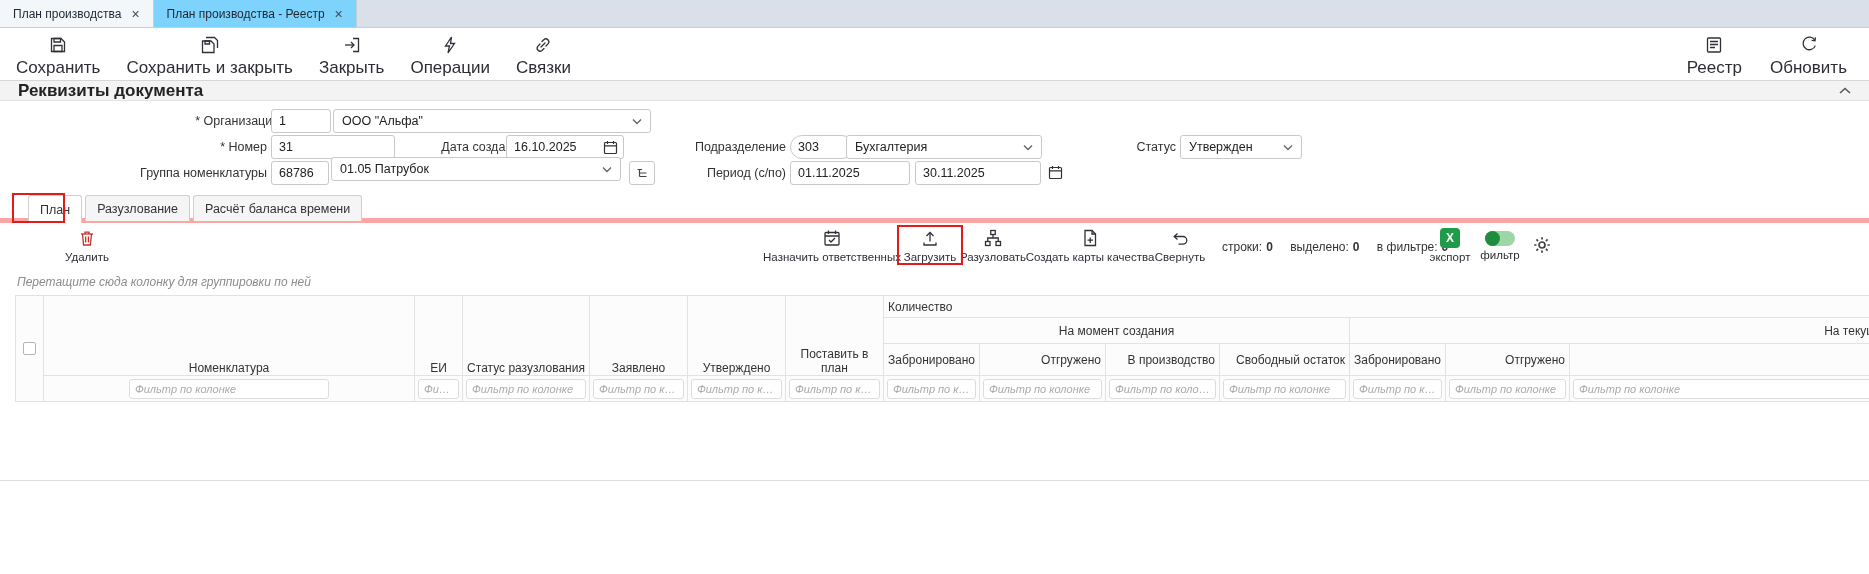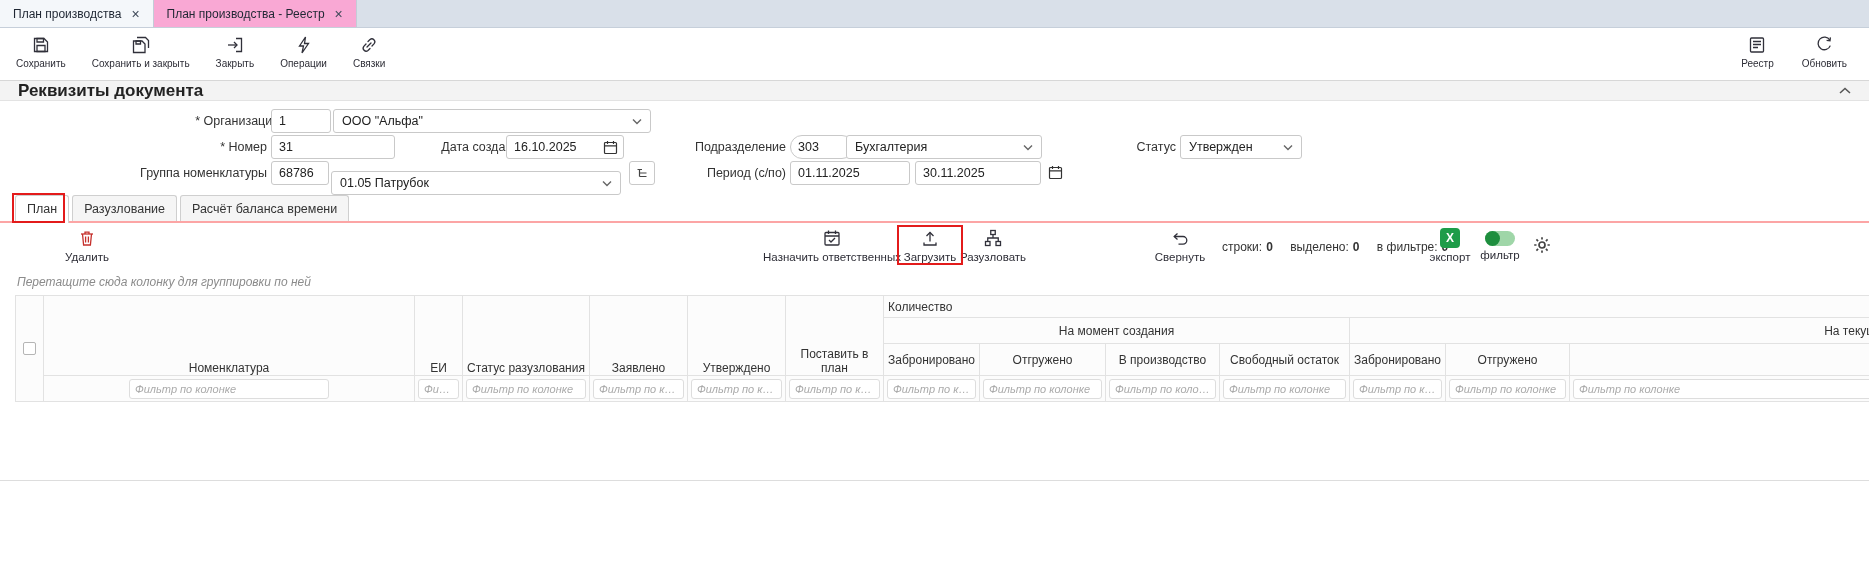--- a/index.html
+++ b/index.html
@@ -2,32 +2,32 @@
 <html><head>
 <meta charset="utf-8">
 <style>
   *{box-sizing:border-box}
   html,body{margin:0;padding:0}
   .page{position:relative;width:1869px;height:574px;background:#fff;overflow:hidden;
         font-family:"Liberation Sans",sans-serif;color:#26262c}
 
   
   .app-tabs{height:28px;background:#d9e0e9;display:flex;align-items:stretch;border-bottom:1px solid #c6cfda}
-  .app-tab{display:flex;align-items:center;gap:10px;padding:0 13px;font-size:12px;background:#f9a8d4;
+  .app-tab{display:flex;align-items:center;gap:10px;padding:0 13px;font-size:12px;background:#7dd3fc;
            border-right:1px solid #c3ccd7;color:#1f2733;cursor:pointer}
   .app-tab.active{background:#f4f7fa}
   .app-tab-close{font-size:14px;color:#3f4a59;line-height:1}
 
   
   .toolbar{height:52px;display:flex;align-items:flex-start;padding:7px 22px 0 16px}
   .tb-left{display:flex;gap:26px}
   .tb-spacer{flex:1}
   .tb-right{display:flex;gap:28px}
   .tb-btn{display:flex;flex-direction:column;align-items:center;gap:3px;cursor:pointer}
-  .tb-label{font-size:10px;color:#2d2d36;white-space:nowrap}
+  .tb-label{font-size:17px;color:#2d2d36;white-space:nowrap}
   .icon20{width:20px;height:20px;display:block}
 
   
   .sec-header{height:21px;background:#f3f3f3;border-top:1px solid #d7d7d7;border-bottom:1px solid #e3e3e3;
               display:flex;align-items:center;justify-content:space-between;padding:0 18px;
               font-size:17px;font-weight:700;color:#222}
 
   
   .form{position:relative;height:94px;background:#fff}
   .f-label{position:absolute;height:24px;line-height:24px;font-size:12.5px;color:#333;text-align:right;white-space:nowrap}
@@ -36,21 +36,21 @@
   .f-select{position:absolute;height:24px;border:1px solid #c9c9c9;border-radius:3px;display:flex;align-items:center;
             justify-content:space-between;padding:0 8px;font-size:12.5px;background:#fff;cursor:pointer;color:#222}
   .f-datebox{position:absolute;height:24px;border:1px solid #c9c9c9;border-radius:3px;display:flex;align-items:center;background:#fff}
   .f-datebox input{border:none;outline:none;flex:1;min-width:0;padding:0 7px;font-size:12.5px;font-family:inherit;color:#222}
   .f-datebox .cal{margin-right:5px;display:flex}
   .tree-btn{position:absolute;width:26px;height:24px;border:1px solid #c9c9c9;border-radius:3px;background:#fff;
             display:flex;align-items:center;justify-content:center;cursor:pointer}
   .cal-lone{position:absolute;display:flex;cursor:pointer}
 
   
-  .doc-tabs{height:28px;padding-left:15px;display:flex;align-items:center;border-bottom:2px solid #fca5a5;position:relative}
+  .doc-tabs{height:28px;padding-left:28px;display:flex;align-items:flex-start;border-bottom:5px solid #fca5a5;position:relative}
   .doc-tab{height:26px;display:flex;align-items:center;padding:0 11px;font-size:12.5px;background:#f5f5f5;
            border:1px solid #cfcfcf;border-bottom:none;border-radius:3px 3px 0 0;margin-right:3px;cursor:pointer;color:#333}
   .doc-tab.active{background:#fff;height:28px;margin-bottom:-1px;position:relative;z-index:2}
 
   
   .panel{position:relative;height:258px;border-bottom:1px solid #ddd;background:#fff}
   .pt-btn{position:absolute;top:5px;display:flex;flex-direction:column;align-items:center;gap:3px;cursor:pointer}
   .pt-label{font-size:11.5px;color:#2d2d36;white-space:nowrap}
   .counters{position:absolute;top:17px;font-size:12px;color:#333;white-space:nowrap}
   .counters b{font-weight:700;margin:0 14px 0 4px}
@@ -60,21 +60,21 @@
   .toggle{width:30px;height:15px;border-radius:8px;background:#9fd6a8;position:relative;margin-top:3px;cursor:pointer}
   .toggle .knob{width:15px;height:15px;border-radius:50%;background:#1e8e3e;position:absolute;left:0;top:0}
   .groupby{position:absolute;left:17px;top:52px;font-size:12px;font-style:italic;color:#8b8b8b}
 
   
   .grid-wrap{position:absolute;left:15px;top:72px;right:0;bottom:0;overflow:hidden}
   table.grid{border-collapse:collapse;table-layout:fixed;width:2394px}
   .grid th{border:1px solid #e2e2e2;background:#fcfcfc;font-weight:400;font-size:12px;color:#333;padding:0 4px}
   .row-a th{height:22px}
   .row-b th{height:26px;text-align:center}
-  .row-c th{height:32px;text-align:center;vertical-align:middle}
+  .row-c th{height:32px;text-align:right;vertical-align:middle}
   .col-span{vertical-align:bottom;padding-bottom:9px;text-align:center}
   .g-quantity{text-align:left;padding-left:324px;white-space:nowrap}
   .g-current{text-align:left;padding-left:463px;white-space:nowrap}
   .row-filter th{height:26px;padding:0 3px}
   .row-filter input{width:100%;height:20px;border:1px solid #ddd;border-radius:3px;padding:0 5px;font-size:11px;
                     color:#555;font-family:inherit;outline:none;text-overflow:ellipsis}
   .row-filter input::placeholder{color:#ababab;font-style:italic}
   .row-filter input.short{width:200px}
   .chk{width:13px;height:13px;border:1px solid #b5b5b5;border-radius:2px;background:#fff;display:block;margin:0 auto;cursor:pointer}
 
@@ -222,21 +222,21 @@
       <span>Утвержден</span>
       <span style="display:flex">
           <svg width="10" height="7" viewBox="0 0 10 7" fill="none" stroke="#666" stroke-width="1.4">
             <polyline points="1,1.5 5,5.5 9,1.5"></polyline>
           </svg>
         </span>
     </div>
 
     <div class="f-label" style="left:20px;top:60px;width:247px">Группа номенклатуры</div>
     <input class="f-input" style="left: 271px; top: 60px; width: 58px;" value="68786">
-    <div class="f-select" style="left:331px;top:70px;width:290px">
+    <div class="f-select" style="left:331px;top:56px;width:290px">
       <span>01.05 Патрубок</span>
       <span style="display:flex">
           <svg width="10" height="7" viewBox="0 0 10 7" fill="none" stroke="#666" stroke-width="1.4">
             <polyline points="1,1.5 5,5.5 9,1.5"></polyline>
           </svg>
         </span>
     </div>
     <div class="tree-btn" style="left:629px;top:60px">
       <span style="display:flex">
           <svg width="14" height="14" viewBox="0 0 14 14" fill="none" stroke="#444" stroke-width="1.2">
@@ -308,20 +308,30 @@
           <svg class="icon20" viewBox="0 0 20 20" fill="none" stroke="#30303a" stroke-width="1.3">
             <rect x="7.75" y="2.5" width="4.5" height="4"></rect>
             <rect x="2.5" y="13.5" width="4.5" height="4"></rect>
             <rect x="13" y="13.5" width="4.5" height="4"></rect>
             <path d="M10 6.5V10M4.75 13.5V10h10.5v3.5"></path>
           </svg>
         </span>
       <span class="pt-label">Разузловать</span>
     </div>
 
+    <div class="pt-btn" style="left:1022px;width:136px">
+      <span>
+          <svg class="icon20" viewBox="0 0 20 20" fill="none" stroke="#30303a" stroke-width="1.3">
+            <path d="M5 2.5h7L15.5 6v11.5H5z"></path>
+            <path d="M12 2.5V6h3.5"></path>
+            <path d="M10.2 9.5v5.5M7.5 12.2H13"></path>
+          </svg>
+        </span>
+      <span class="pt-label">Создать карты качества</span>
+    </div>
 
     <div class="pt-btn" style="left:1150px;width:60px">
       <span>
           <svg class="icon20" viewBox="0 0 20 20" fill="none" stroke="#30303a" stroke-width="1.3">
             <path d="M4.5 8.5H13a3.8 3.8 0 0 1 0 7.6H8.5"></path>
             <polyline points="7.5,5.5 4.2,8.5 7.5,11.5"></polyline>
           </svg>
         </span>
       <span class="pt-label">Свернуть</span>
     </div>

